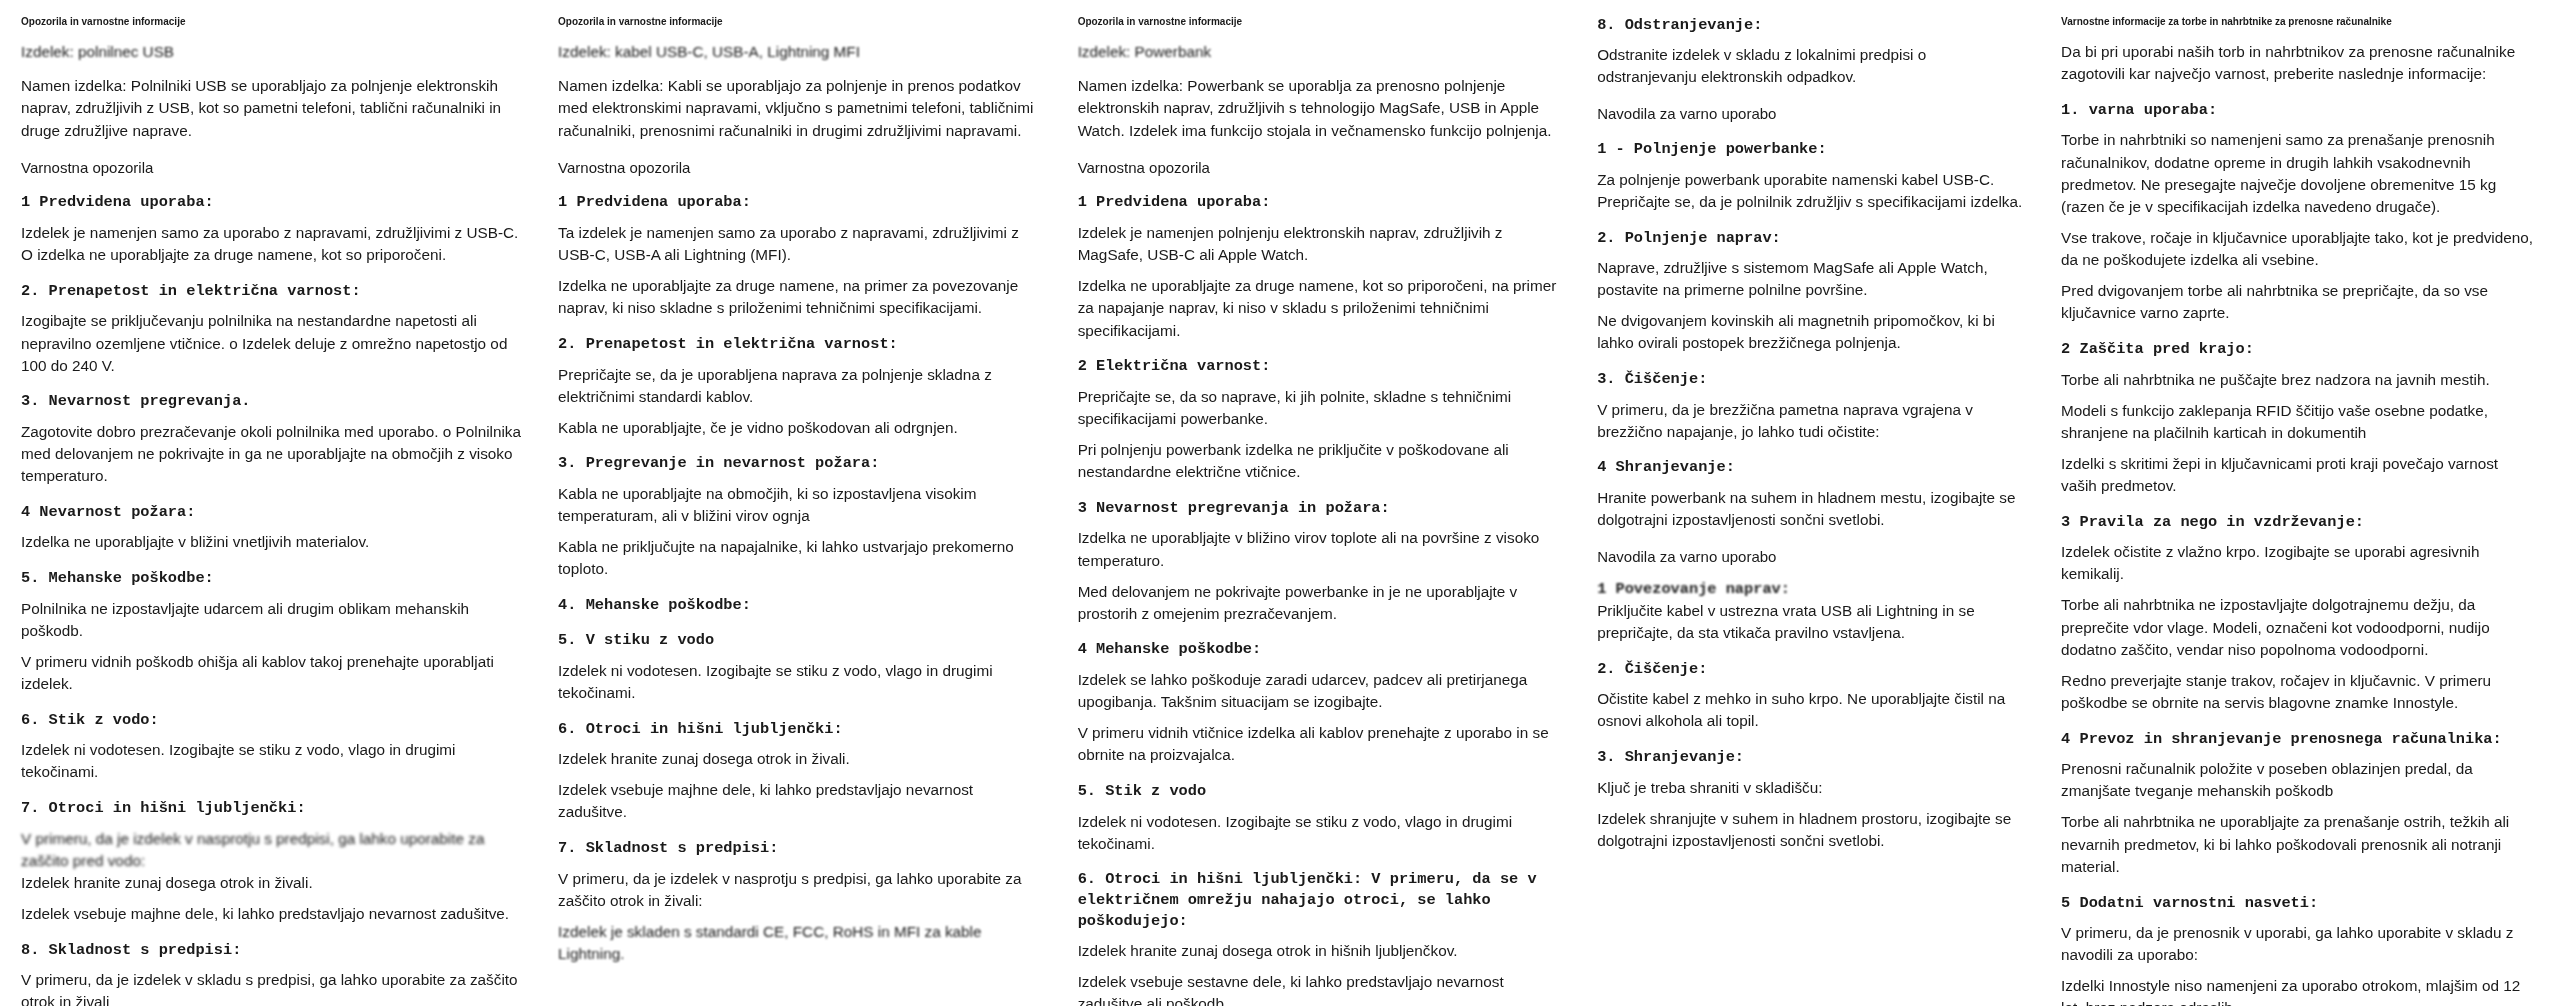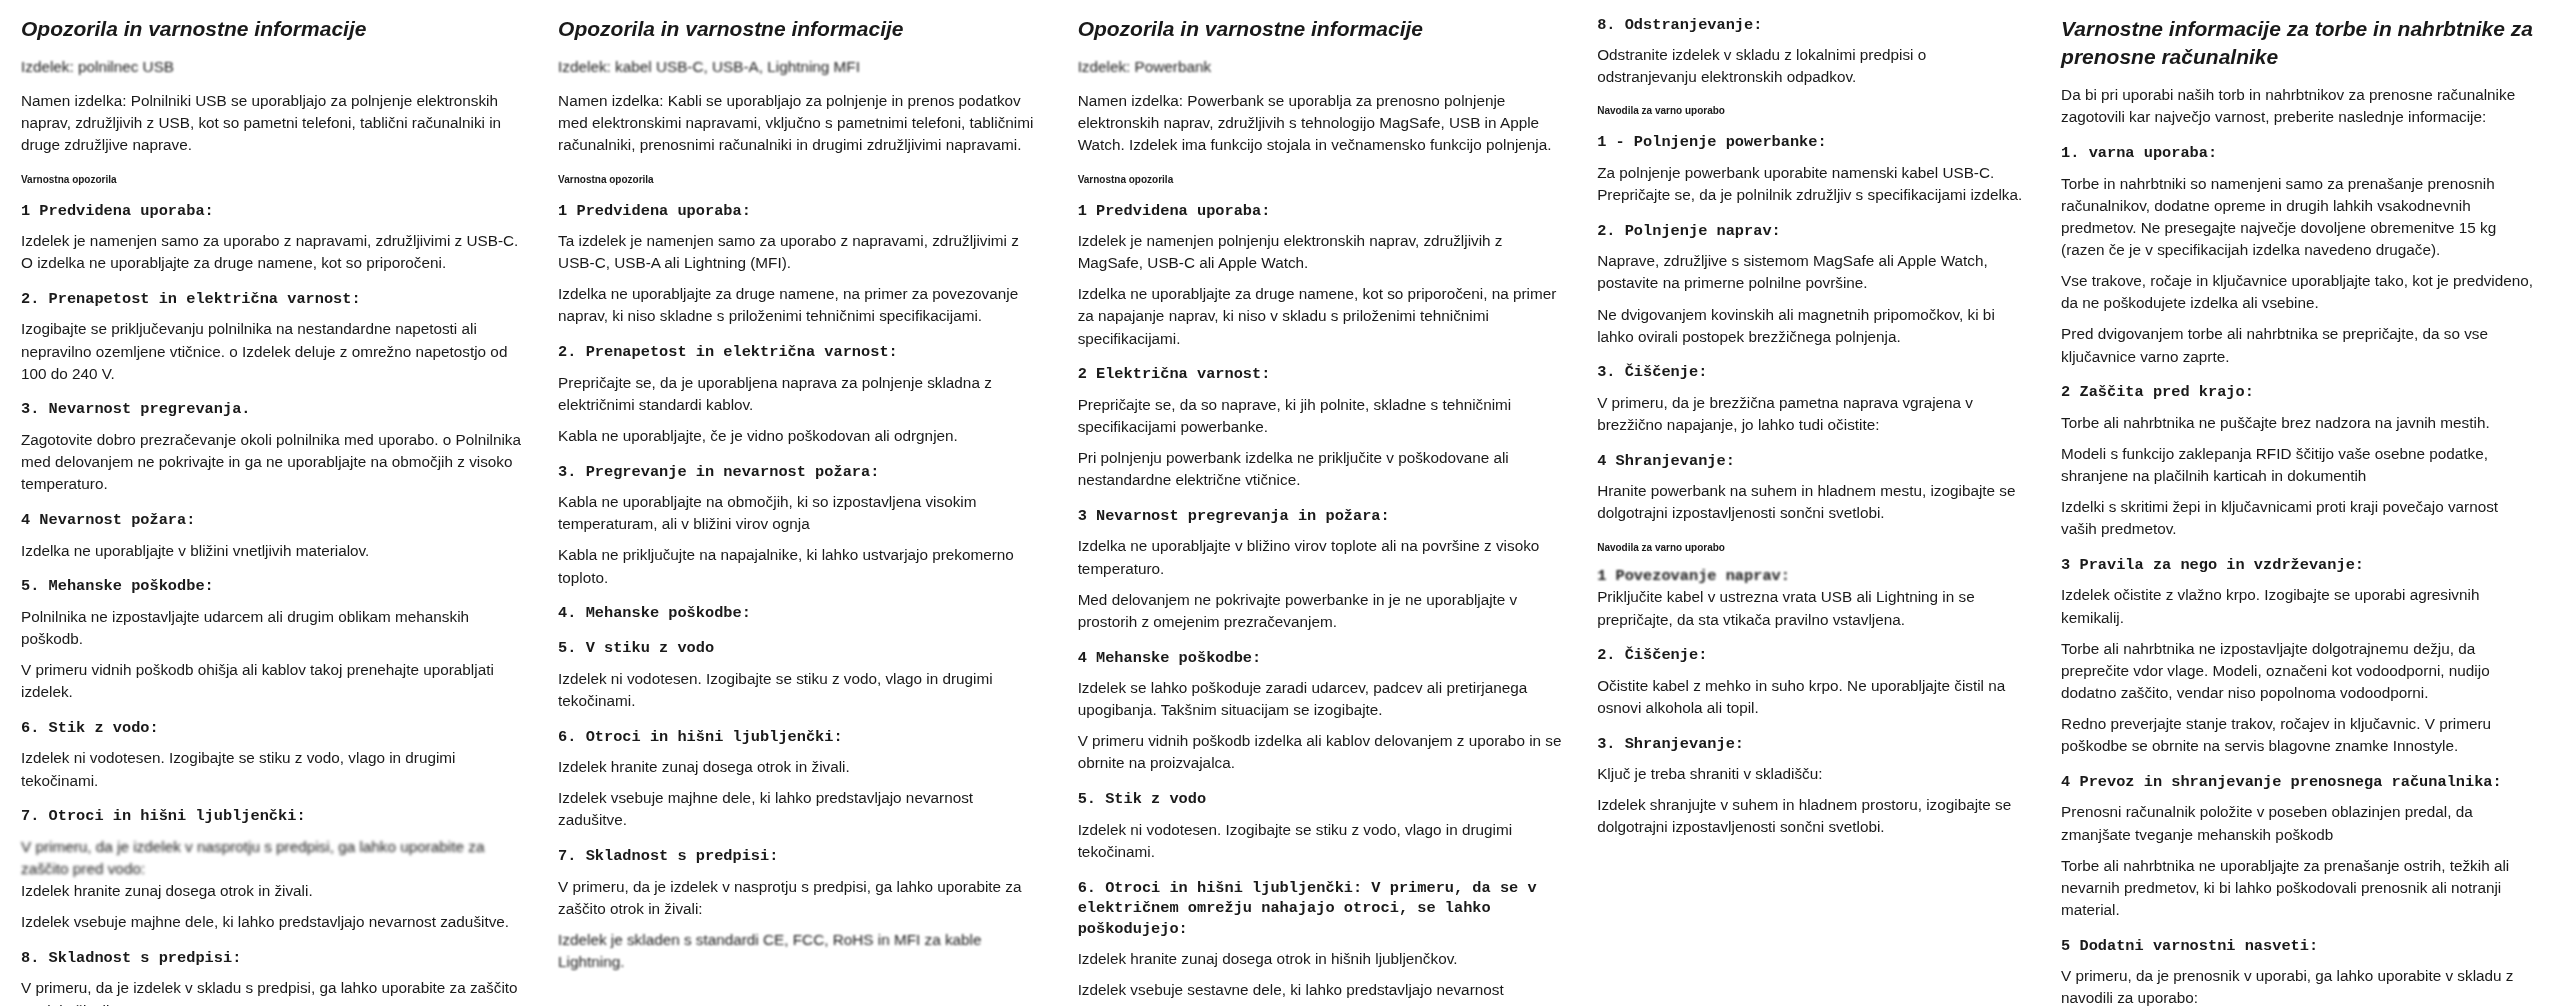--- a/index.html
+++ b/index.html
@@ -29,29 +29,28 @@
     min-width: 0;
   }
   .column + .column { padding-left: 17.7px; }
   .col-1 { flex-basis: 523px; }
   .col-2 { flex-basis: 523px; }
   .col-3 { flex-basis: 523px; }
   .col-4 { flex-basis: 467px; }
   .col-5 { flex-basis: 515px; }
 
   h2.doc-title {
-    font-size: 21px;
+    font-size: 10px;
     font-weight: bold;
     margin: 0 0 13px 0;
     line-height: 1.35;
-    font-style: italic;
   }
   h3.sec-head {
-    font-size: 10px;
-    font-weight: bold;
+    font-size: 15px;
+    font-weight: normal;
     margin: 16px 0 9.7px 0;
     line-height: 1.35;
   }
   h4.sub-head {
     font-size: 15.3px;
     font-weight: bold;
     margin: 14.5px 0 8.9px 0;
     line-height: 1.35;
     font-family: Liberation Mono, monospace;
   }
@@ -162,21 +161,21 @@
     <p class="body tight">Izdelek je namenjen polnjenju elektronskih naprav, združljivih z MagSafe, USB-C ali Apple Watch.</p>
     <p class="body">Izdelka ne uporabljajte za druge namene, kot so priporočeni, na primer za napajanje naprav, ki niso v skladu s priloženimi tehničnimi specifikacijami.</p>
     <h4 class="sub-head">2 Električna varnost:</h4>
     <p class="body tight">Prepričajte se, da so naprave, ki jih polnite, skladne s tehničnimi specifikacijami powerbanke.</p>
     <p class="body">Pri polnjenju powerbank izdelka ne priključite v poškodovane ali nestandardne električne vtičnice.</p>
     <h4 class="sub-head">3 Nevarnost pregrevanja in požara:</h4>
     <p class="body tight">Izdelka ne uporabljajte v bližino virov toplote ali na površine z visoko temperaturo.</p>
     <p class="body">Med delovanjem ne pokrivajte powerbanke in je ne uporabljajte v prostorih z omejenim prezračevanjem.</p>
     <h4 class="sub-head">4 Mehanske poškodbe:</h4>
     <p class="body tight">Izdelek se lahko poškoduje zaradi udarcev, padcev ali pretirjanega upogibanja. Takšnim situacijam se izogibajte.</p>
-    <p class="body">V primeru vidnih poškodb izdelka ali kablov delovanjem z uporabo in se obrnite na proizvajalca.</p>
+    <p class="body">V primeru vidnih vtičnice izdelka ali kablov prenehajte z uporabo in se obrnite na proizvajalca.</p>
     <h4 class="sub-head">5. Stik z vodo</h4>
     <p class="body tight">Izdelek ni vodotesen. Izogibajte se stiku z vodo, vlago in drugimi tekočinami.</p>
     <h4 class="sub-head">6. Otroci in hišni ljubljenčki: V primeru, da se v električnem omrežju nahajajo otroci, se lahko poškodujejo:</h4>
     <p class="body tight">Izdelek hranite zunaj dosega otrok in hišnih ljubljenčkov.</p>
     <p class="body">Izdelek vsebuje sestavne dele, ki lahko predstavljajo nevarnost zadušitve ali poškodb.</p>
 
     <h4 class="sub-head"></h4>
     <p class="body tight"></p>
     <p class="body"></p>
   </div>

